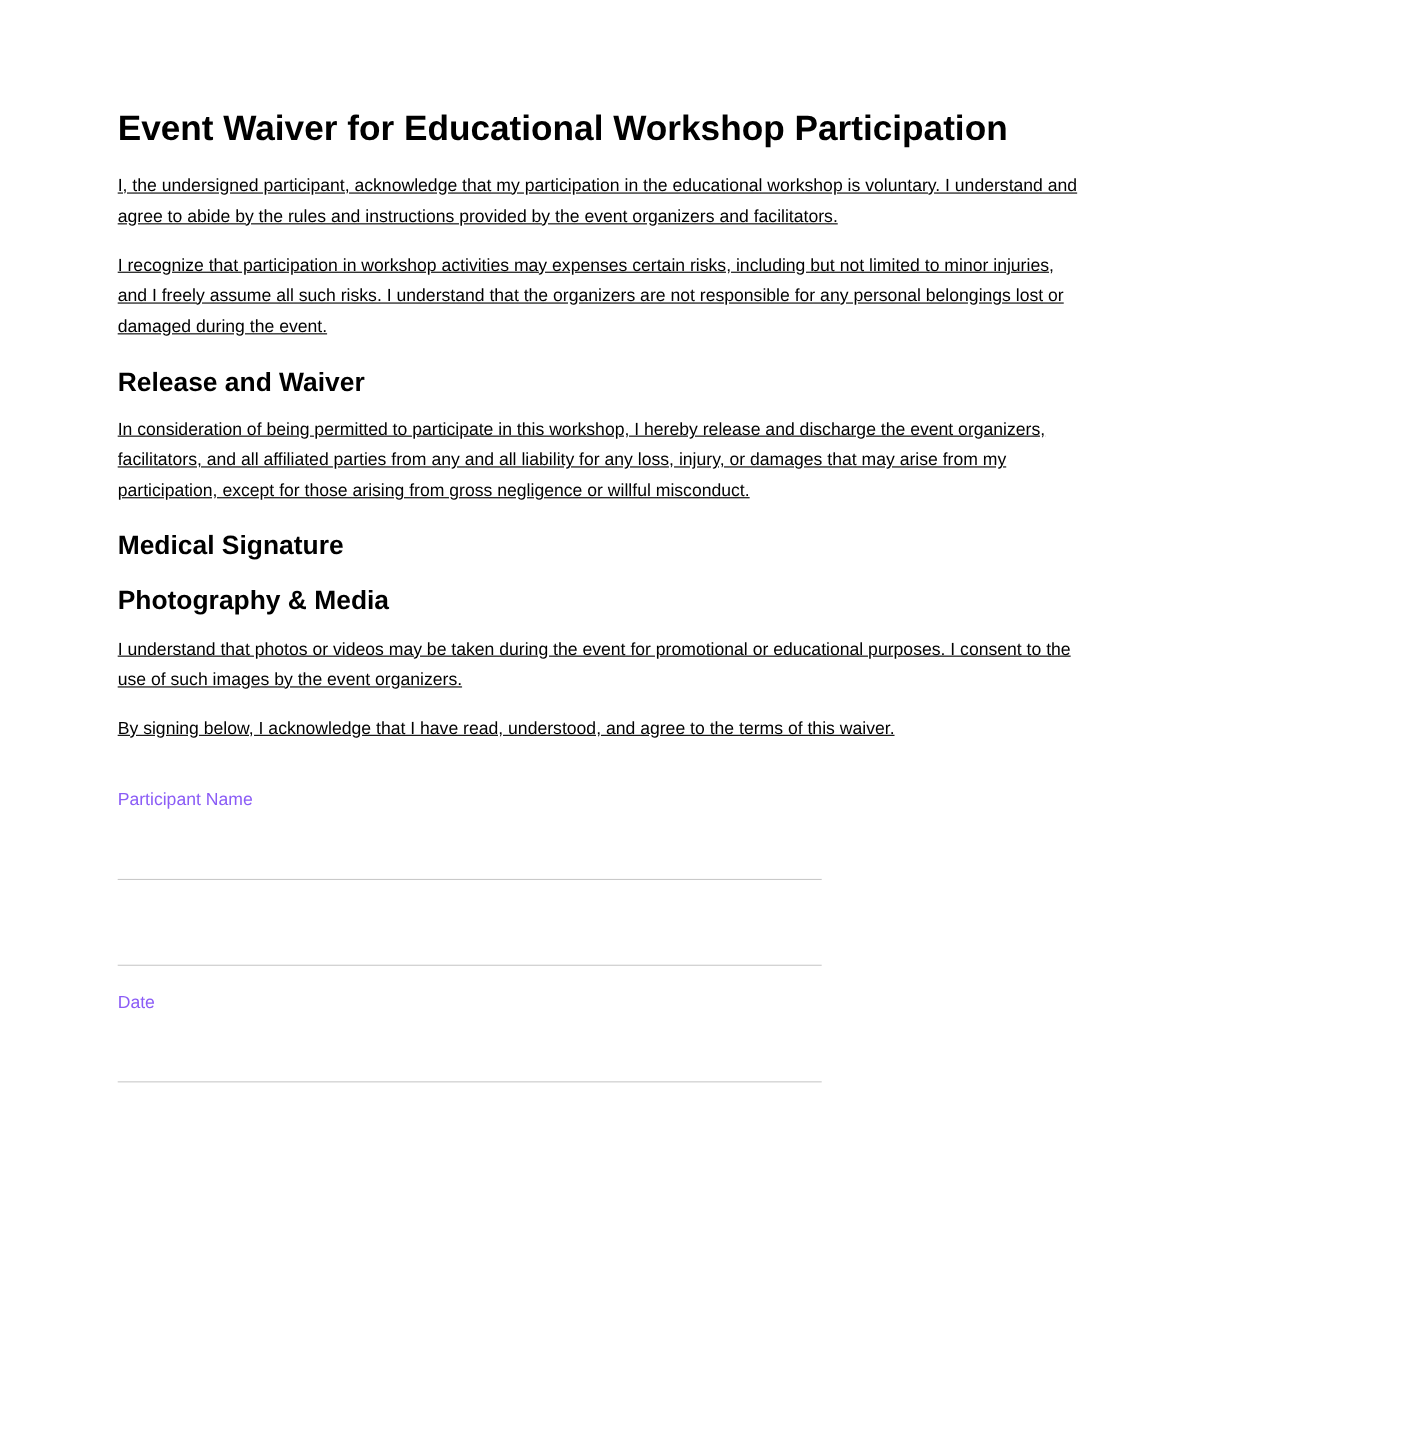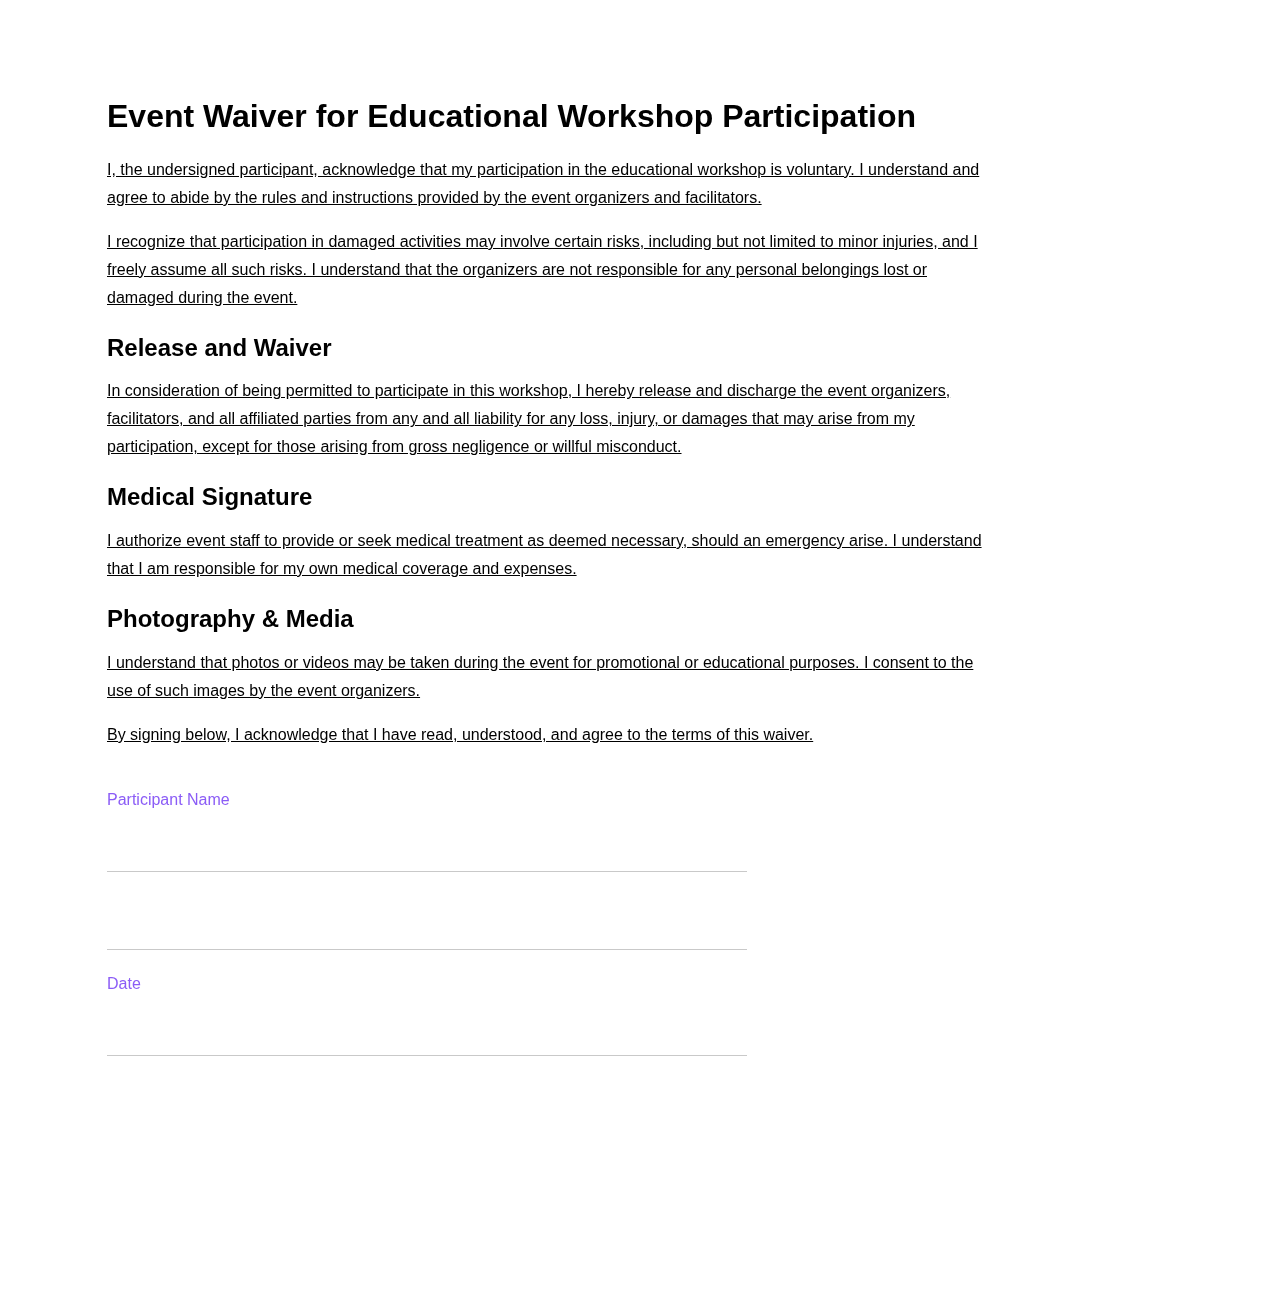--- a/index.html
+++ b/index.html
@@ -65,27 +65,26 @@
 </style>
 </head>
 <body>
 
 <div class="page">
 
   <h1 class="doc-title">Event Waiver for Educational Workshop Participation</h1>
 
   <p class="body-text">I, the undersigned participant, acknowledge that my participation in the educational workshop is voluntary. I understand and agree to abide by the rules and instructions provided by the event organizers and facilitators.</p>
 
-  <p class="body-text">I recognize that participation in damaged activities may involve certain risks, including but not limited to minor injuries, and I freely assume all such risks. I understand that the organizers are not responsible for any personal belongings lost or damaged during the event.</p>
+  <p class="body-text">I recognize that participation in workshop activities may expenses certain risks, including but not limited to minor injuries, and I freely assume all such risks. I understand that the organizers are not responsible for any personal belongings lost or damaged during the event.</p>
 
   <h2 class="section-heading">Release and Waiver</h2>
   <p class="body-text">In consideration of being permitted to participate in this workshop, I hereby release and discharge the event organizers, facilitators, and all affiliated parties from any and all liability for any loss, injury, or damages that may arise from my participation, except for those arising from gross negligence or willful misconduct.</p>
 
   <h2 class="section-heading">Medical Signature</h2>
-  <p class="body-text">I authorize event staff to provide or seek medical treatment as deemed necessary, should an emergency arise. I understand that I am responsible for my own medical coverage and expenses.</p>
 
   <h2 class="section-heading">Photography &amp; Media</h2>
   <p class="body-text">I understand that photos or videos may be taken during the event for promotional or educational purposes. I consent to the use of such images by the event organizers.</p>
 
   <p class="body-text">By signing below, I acknowledge that I have read, understood, and agree to the terms of this waiver.</p>
 
   <div class="signature-fields">
 
     <div class="field">
       <div class="field-label">Participant Name</div>

